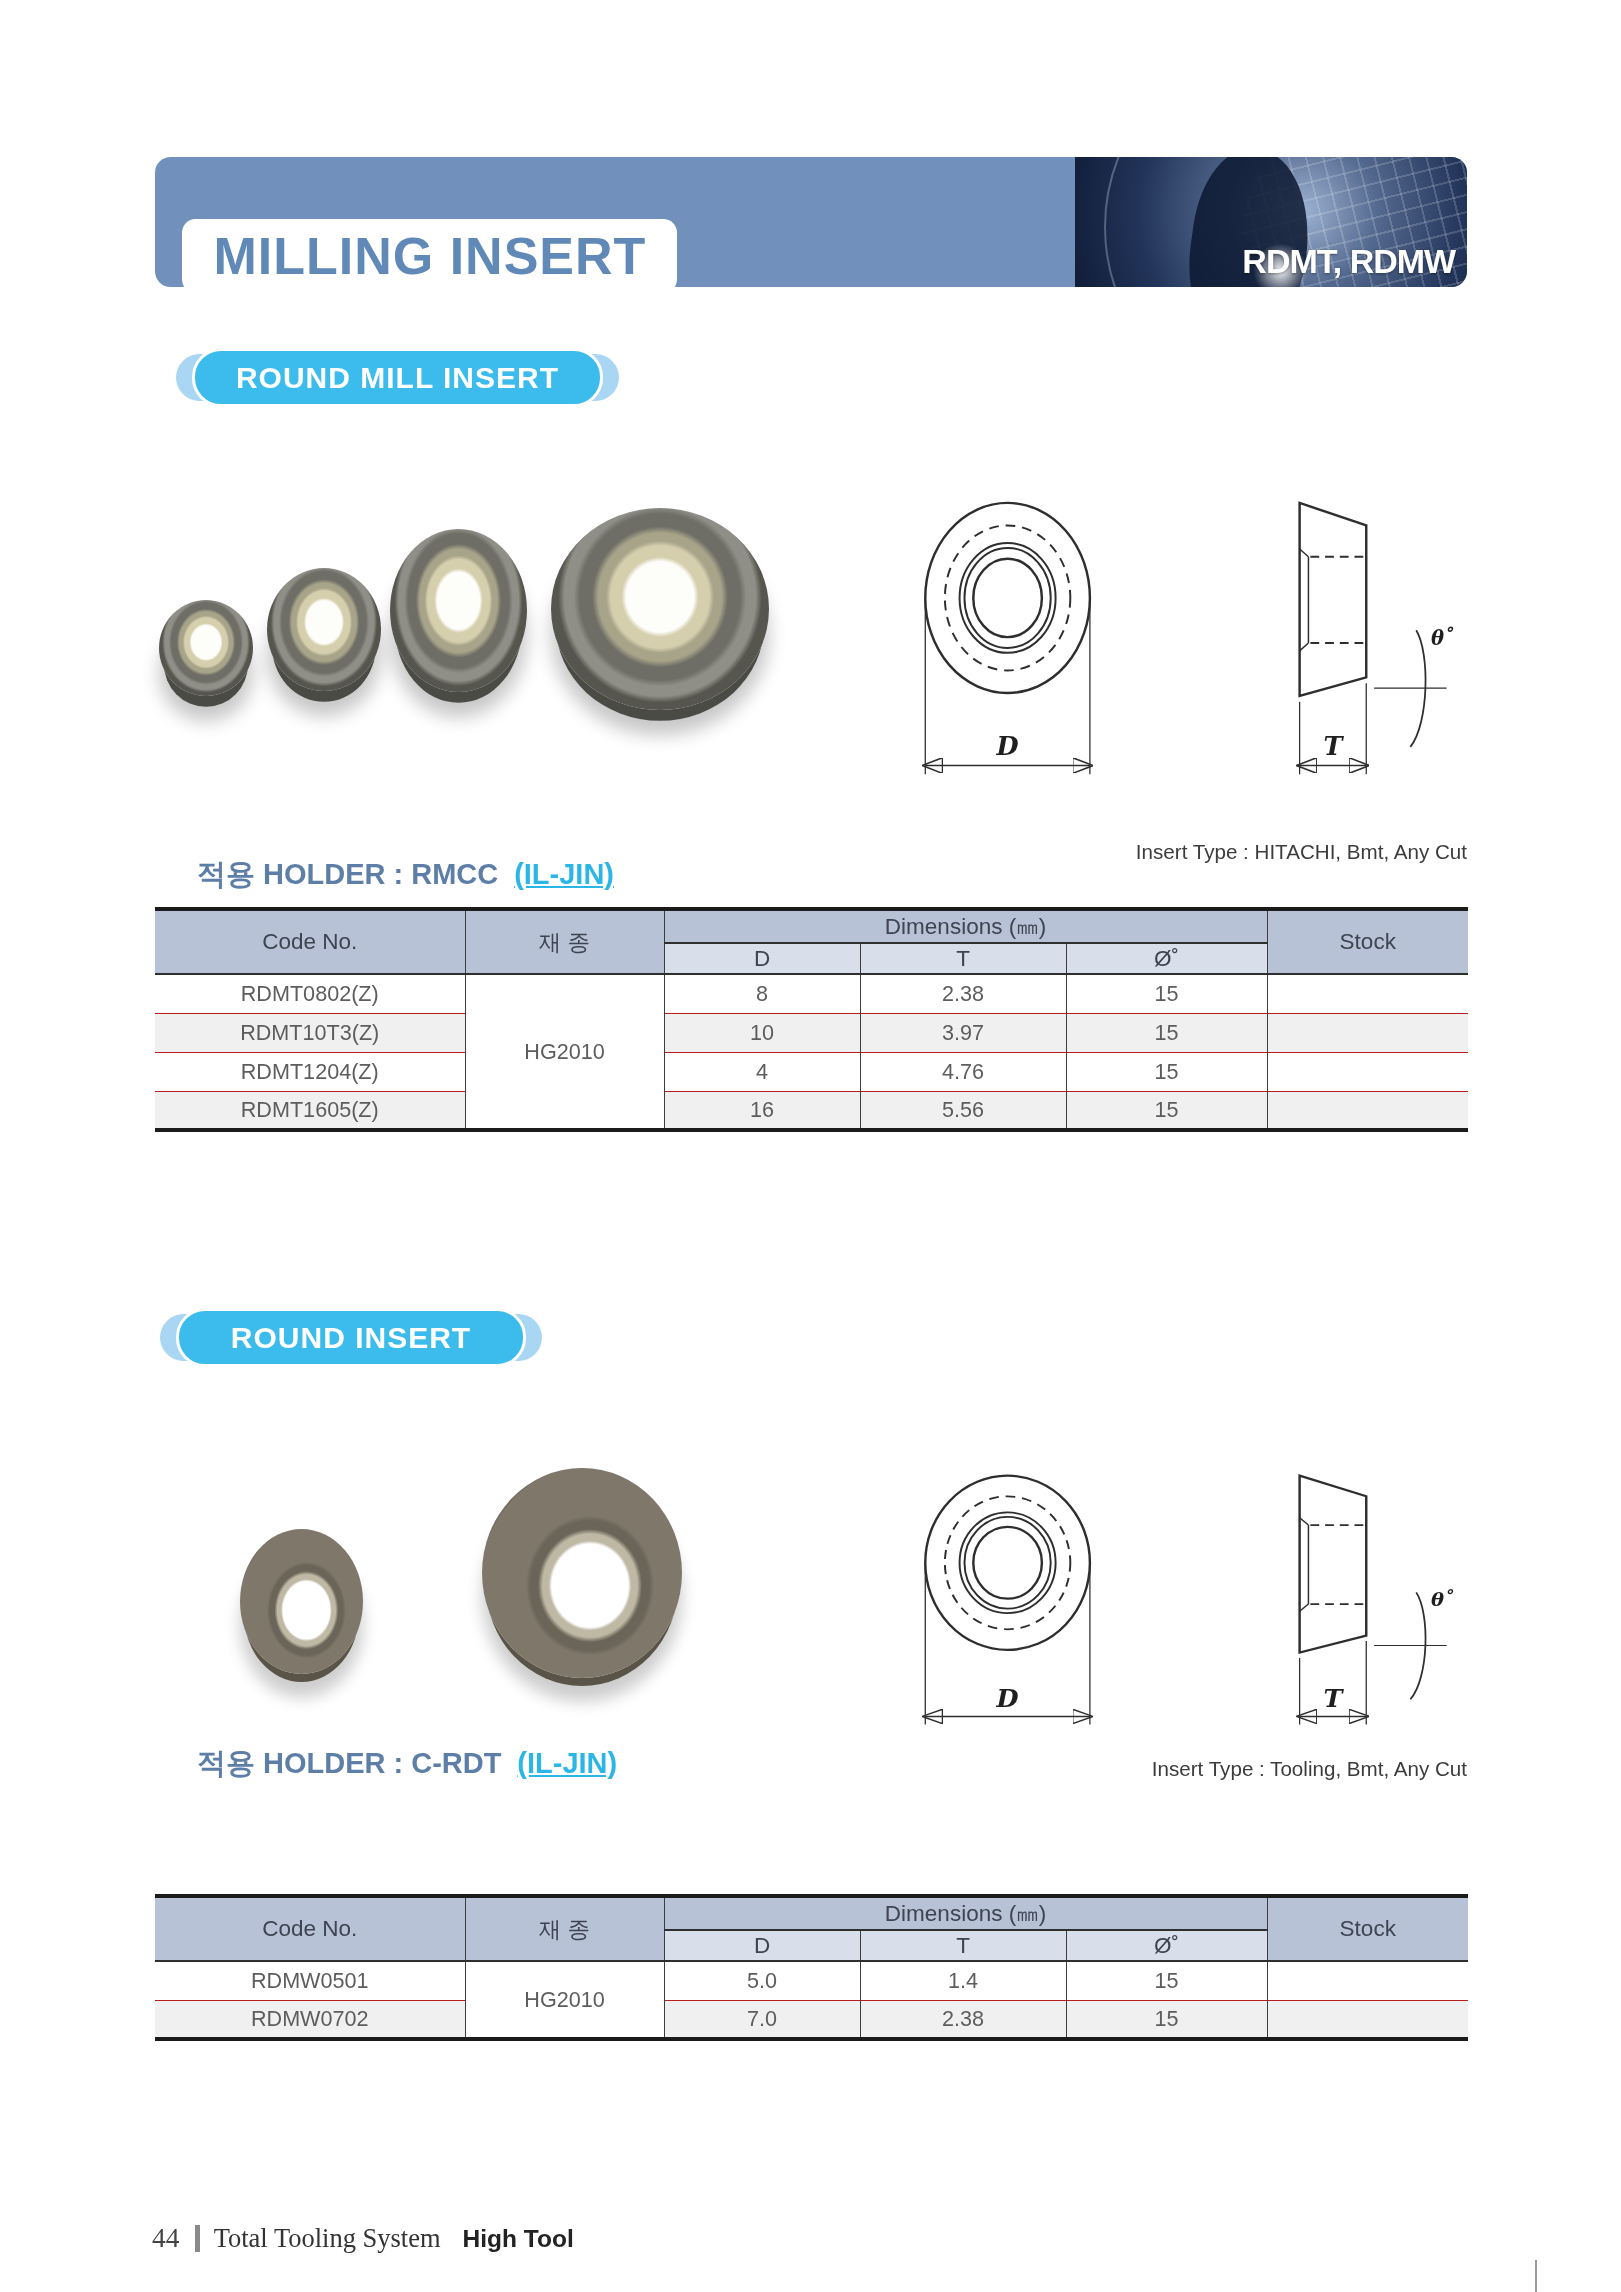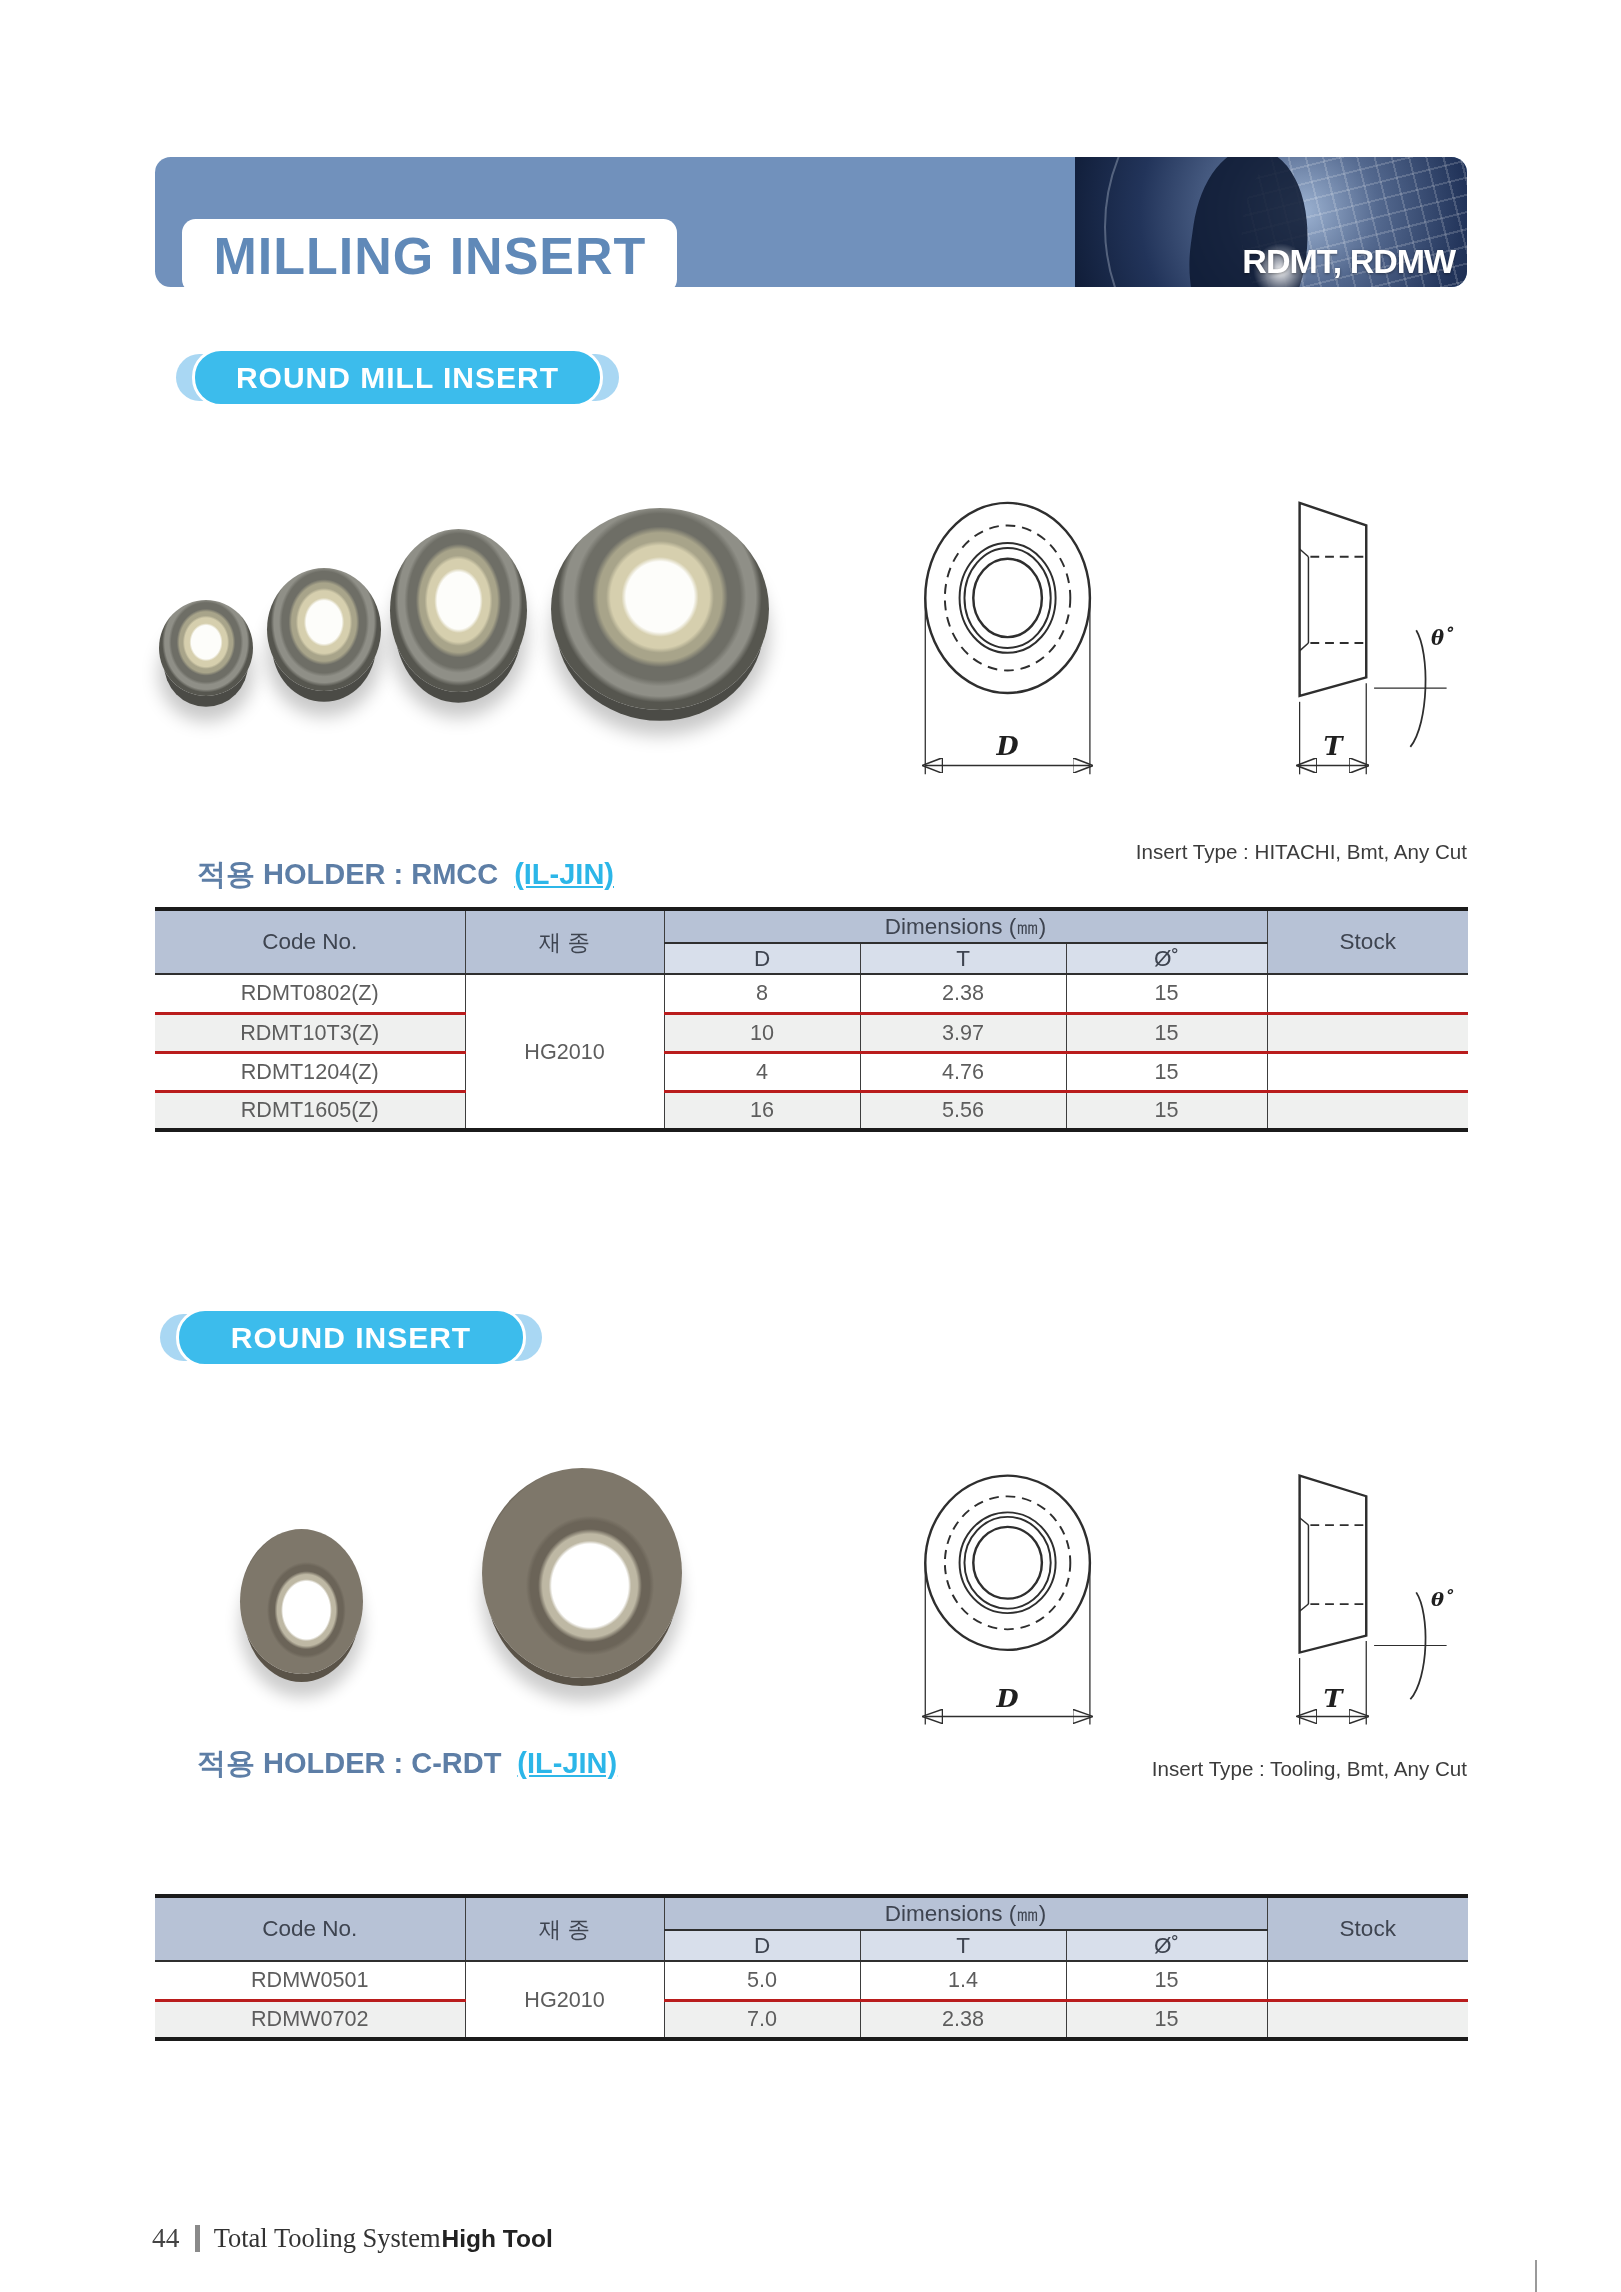--- a/index.html
+++ b/index.html
@@ -71,30 +71,30 @@
   .spec-table th { font-size:22.5px; color:#3e4450; }
   .spec-table td { font-size:21.6px; color:#5d5d5d; }
   .spec-table th, .spec-table td { border-left:1.5px solid #3d3d3d; }
   .spec-table th.first, .spec-table td.code { border-left:none; }
   .spec-table thead th { border-bottom:2px solid #2f2f2f; }
   .spec-table th.main { background:#B7C2D6; }
   .spec-table th.sub { background:#D8DFEB; }
   .spec-table tr.h1 { height:27.4px; }
   .spec-table tr.h2 { height:31px; }
   .spec-table tbody tr { height:39px; }
-  .spec-table tbody tr + tr td { border-top:3px solid #b91c1c; }
+  .spec-table tbody tr + tr td { border-top:1px solid #b91c1c; }
   .spec-table tbody tr:nth-child(even) td { background:#EFF0EF; }
   .spec-table td.mat { background:#ffffff !important; }
 
   
   .footer { position:absolute; left:152px; top:2223px; display:flex; align-items:center; }
   .footer .pageno { font-family:"Liberation Serif", serif; font-size:27.4px; color:#444444; }
   .footer .sep { width:4.9px; height:26.5px; background:#8a8a8a; margin:0 13.7px 0 15.7px; font-size:0; color:transparent; overflow:hidden; }
   .footer .book { font-family:"Liberation Serif", serif; font-size:26.5px; color:#333333; }
-  .footer .brand { font-size:24.5px; font-weight:600; color:#222222; margin-left:1px; }
+  .footer .brand { font-size:24.5px; font-weight:600; color:#222222; margin-left:22px; }
   .crop-mark { position:absolute; left:1535px; top:2260px; width:2px; height:32px; background:#9a9a9a; }
 </style>
 </head>
 <body>
 
 <div class="page">
 
   <header class="banner">
     <div class="banner-photo">
       <div class="globe-ring1"></div>

